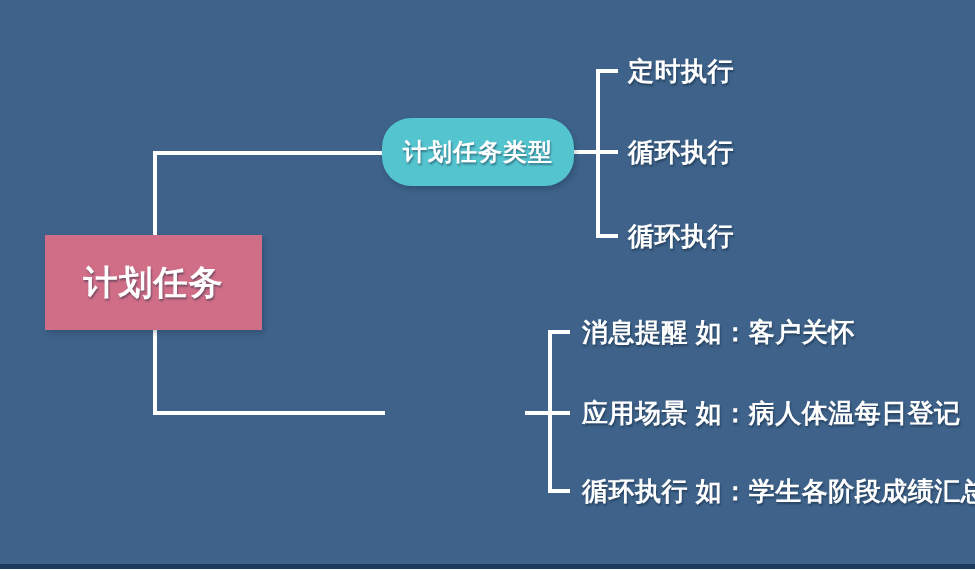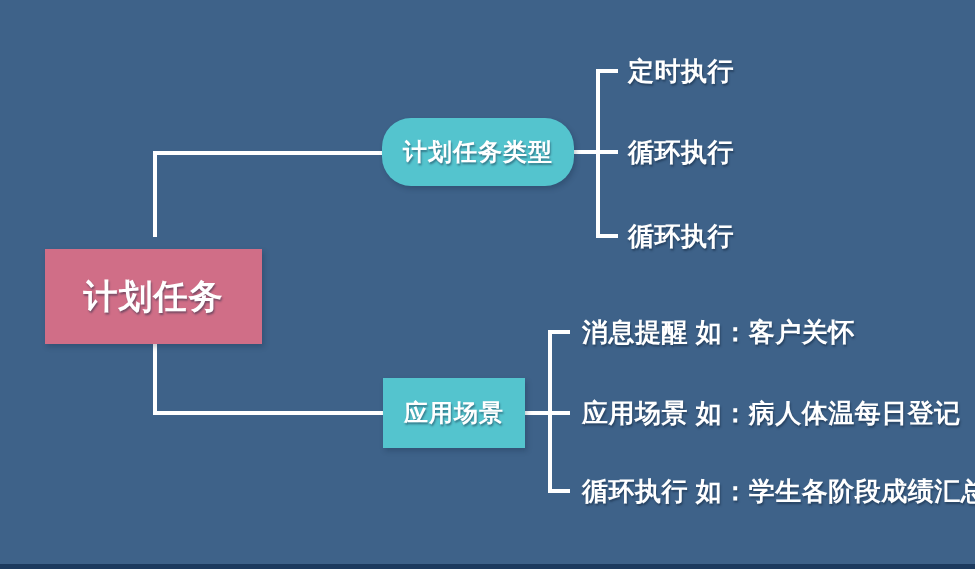--- a/index.html
+++ b/index.html
@@ -23,21 +23,20 @@
     color: #FFFFFF;
     font-weight: bold;
     box-shadow: 2px 3px 5px rgba(15,35,60,0.25);
     text-shadow: 1px 2px 2px rgba(15,35,60,0.45);
     letter-spacing: 1px;
     white-space: nowrap;
   }
   .node.root {
     left: 45px; top: 235px; width: 217px; height: 95px;
     font-size: 34px;
-    margin-top: 14px;
   }
   .node.branch1 {
     left: 382px; top: 118px; width: 192px; height: 68px;
     font-size: 24px;
   }
   .node.branch2 {
     left: 383px; top: 378px; width: 142px; height: 70px;
     font-size: 24px;
   }
   .leaf {
@@ -82,21 +81,20 @@
   <div class="line" style="left:525px; top:411px; width:27px; height:4px;"></div>
   <div class="line" style="left:548px; top:330px; width:4px; height:163px;"></div>
   <div class="line" style="left:548px; top:330px; width:22px; height:4px;"></div>
   <div class="line" style="left:548px; top:411px; width:22px; height:4px;"></div>
   <div class="line" style="left:548px; top:489px; width:22px; height:4px;"></div>
 
   <div class="node root" style="background: rgb(208, 110, 135);">计划任务</div>
 
   <div class="node branch1" style="background: rgb(84, 196, 206); border-radius: 29px;">计划任务类型</div>
 
-  <div class="node branch2" style="background: rgb(84, 196, 206);">应用场景</div>
 
   <div class="leaf" style="left:628px; top:71px;">定时执行</div>
   <div class="leaf" style="left:628px; top:152px;">循环执行</div>
   <div class="leaf" style="left:628px; top:236px;">循环执行</div>
 
   <div class="leaf" style="left:582px; top:332px;">消息提醒 如：客户关怀</div>
   <div class="leaf" style="left:582px; top:413px;">应用场景 如：病人体温每日登记</div>
   <div class="leaf" style="left:582px; top:491px;">循环执行 如：学生各阶段成绩汇总</div>
 
   <div class="footer-strip" style="background: rgb(28, 58, 94);"></div>

